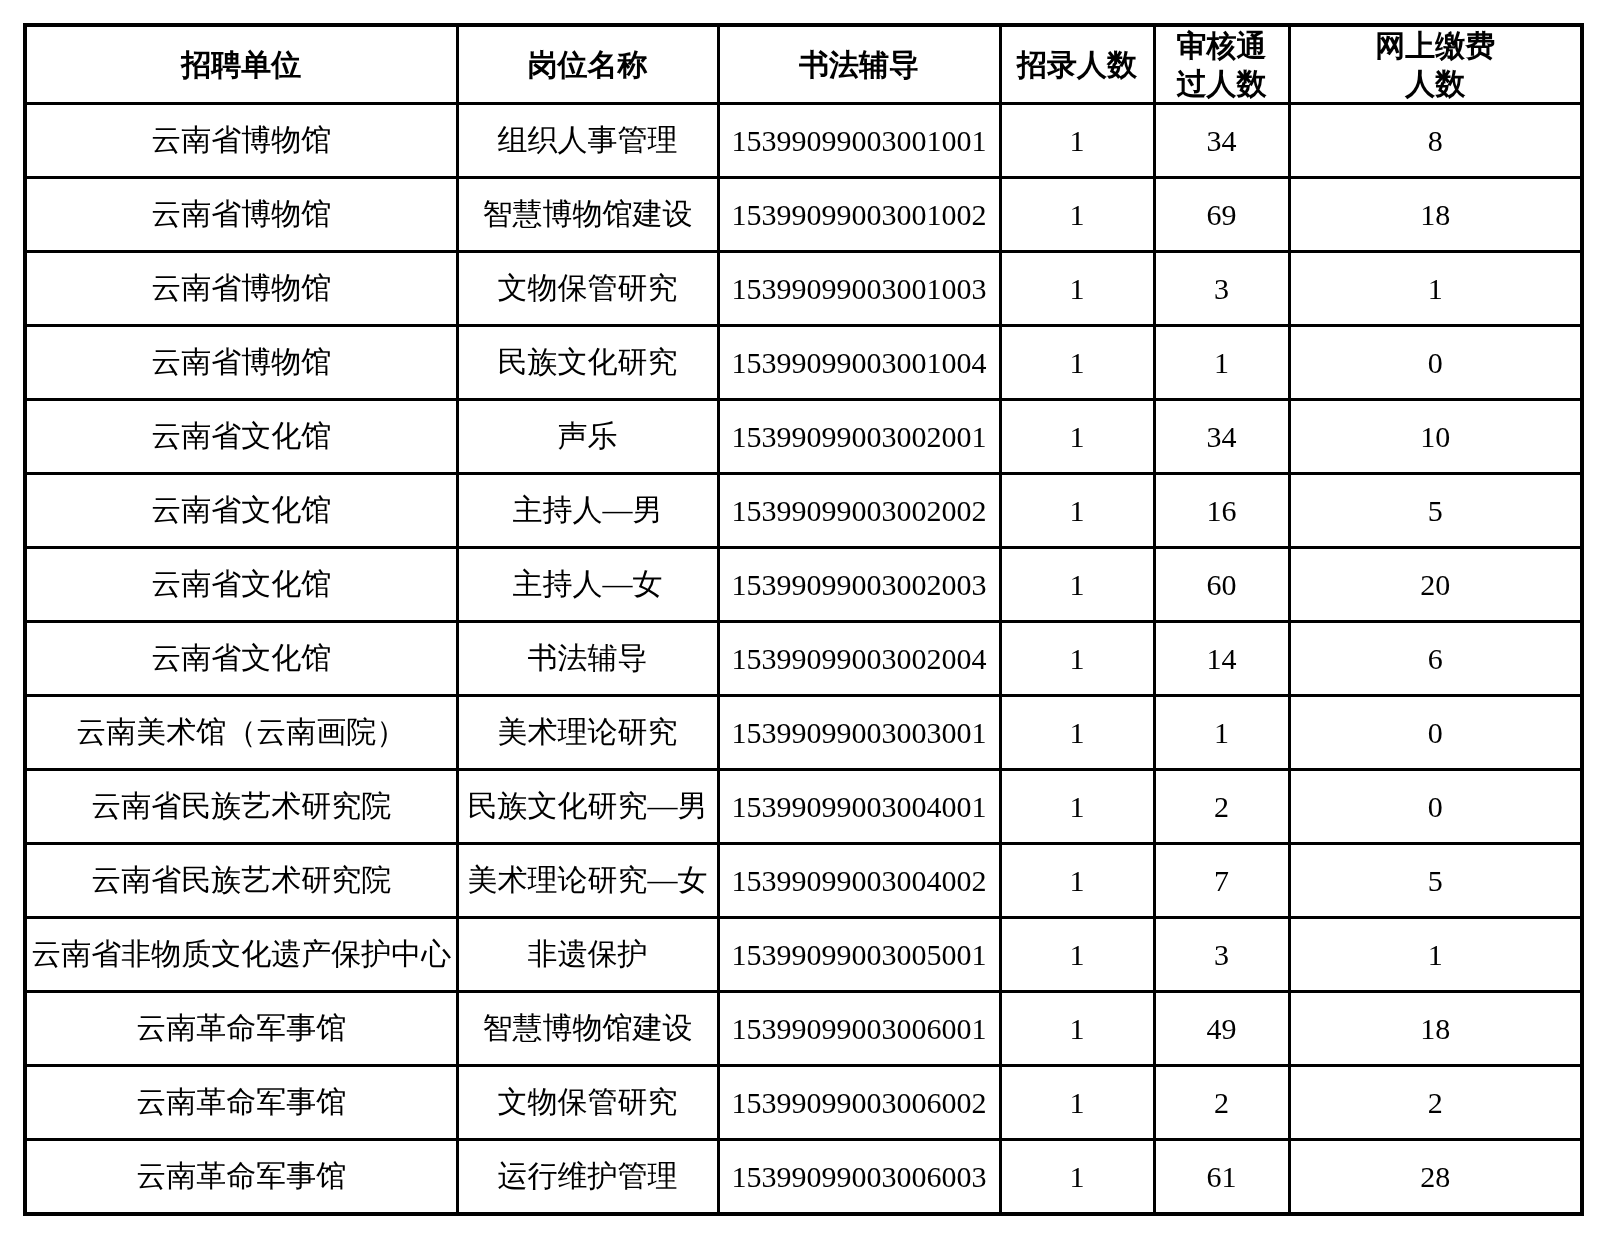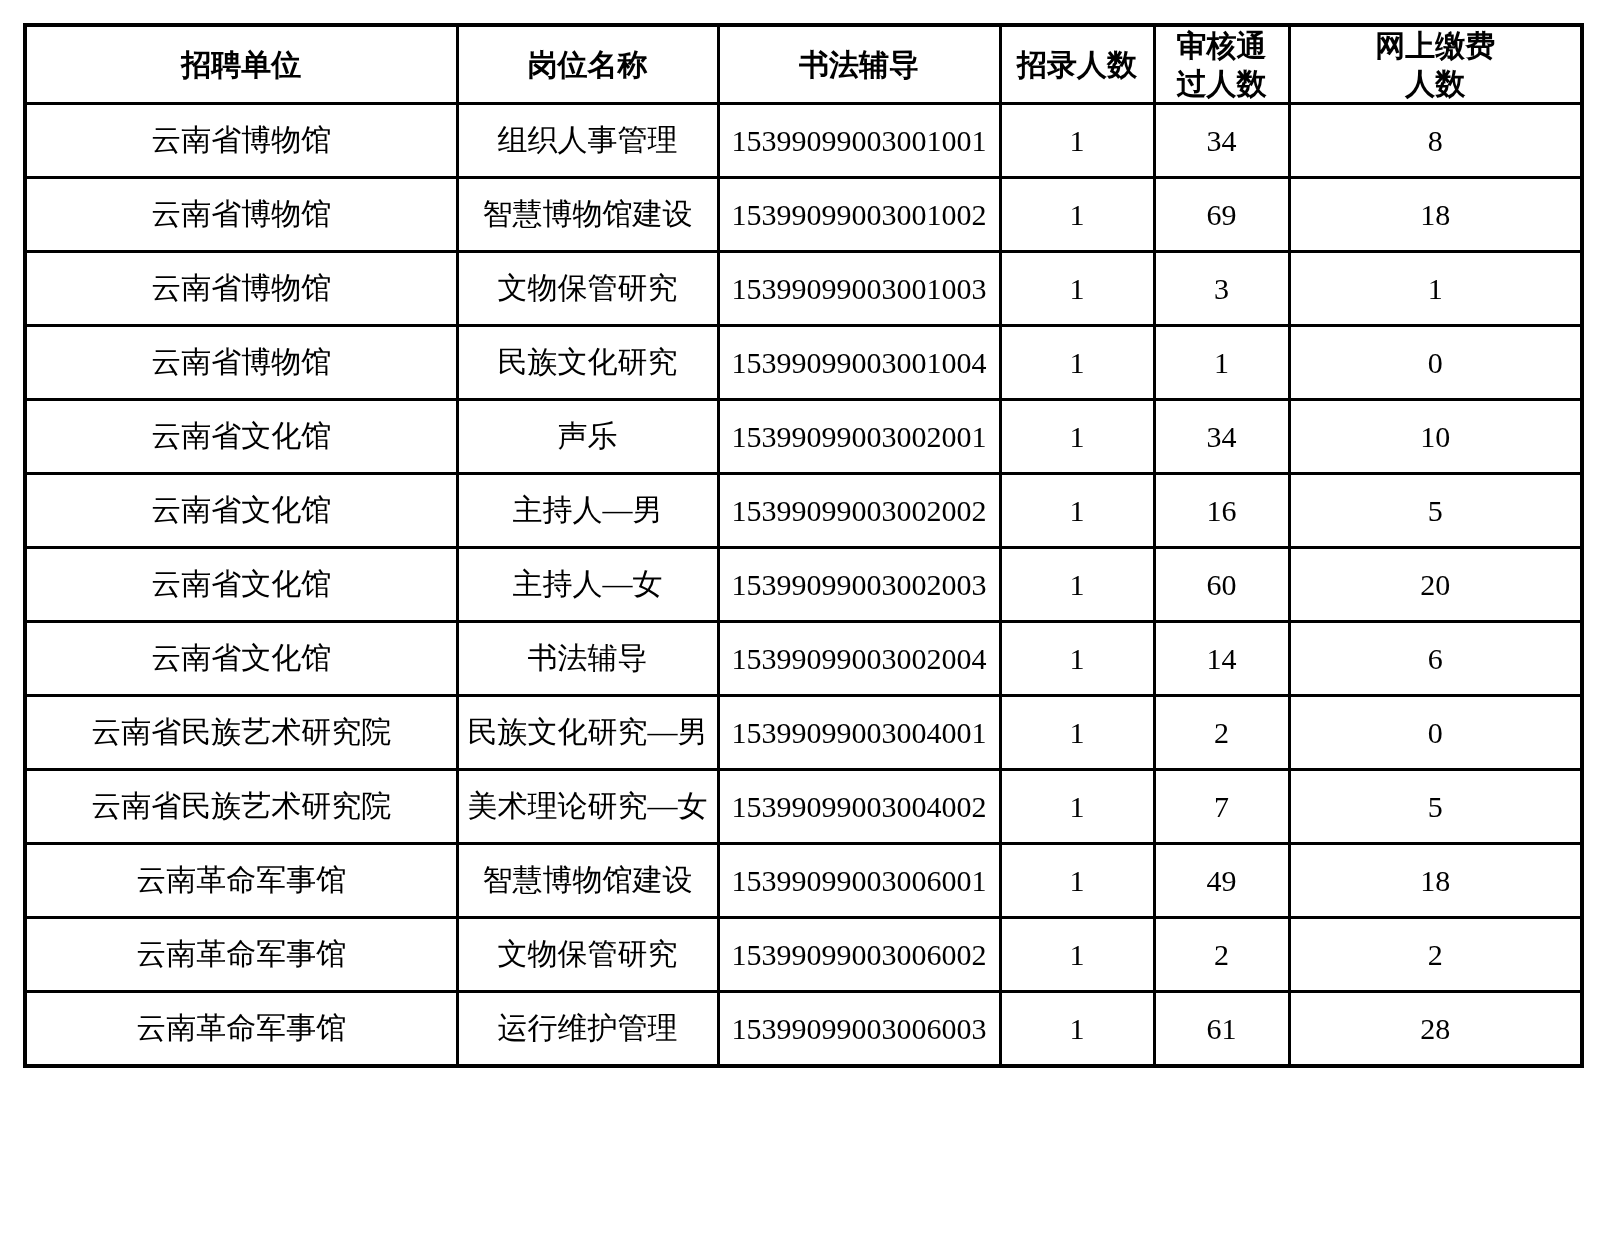--- a/index.html
+++ b/index.html
@@ -151,39 +151,55 @@
 
   <tr>
     <td>云南省文化馆</td>
     <td>书法辅导</td>
     <td>15399099003002004</td>
     <td>1</td>
     <td>14</td>
     <td>6</td>
   </tr>
 
+  <tr>
+    <td>云南美术馆（云南画院）</td>
+    <td>美术理论研究</td>
+    <td>15399099003003001</td>
+    <td>1</td>
+    <td>1</td>
+    <td>0</td>
+  </tr>
 
   <tr>
     <td>云南省民族艺术研究院</td>
     <td>民族文化研究—男</td>
     <td>15399099003004001</td>
     <td>1</td>
     <td>2</td>
     <td>0</td>
   </tr>
 
   <tr>
     <td>云南省民族艺术研究院</td>
     <td>美术理论研究—女</td>
     <td>15399099003004002</td>
     <td>1</td>
     <td>7</td>
     <td>5</td>
   </tr>
 
+  <tr>
+    <td>云南省非物质文化遗产保护中心</td>
+    <td>非遗保护</td>
+    <td>15399099003005001</td>
+    <td>1</td>
+    <td>3</td>
+    <td>1</td>
+  </tr>
 
   <tr>
     <td>云南革命军事馆</td>
     <td>智慧博物馆建设</td>
     <td>15399099003006001</td>
     <td>1</td>
     <td>49</td>
     <td>18</td>
   </tr>
 

